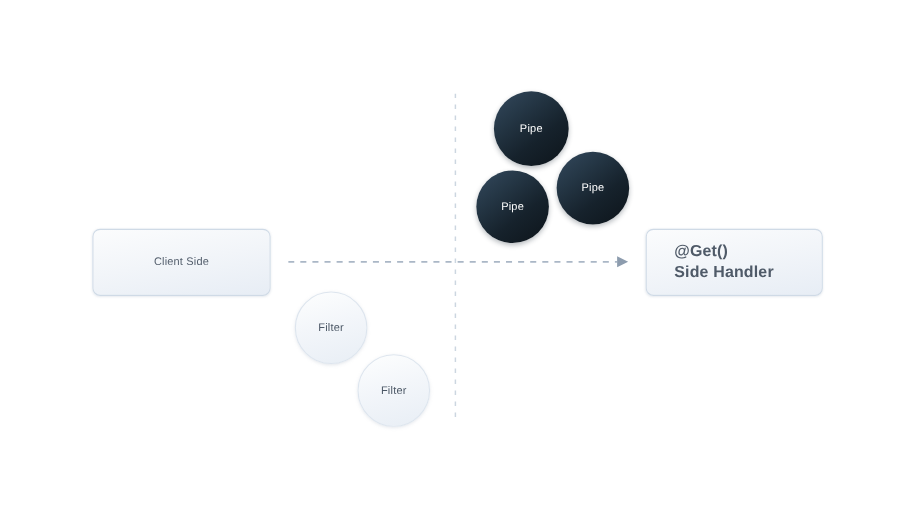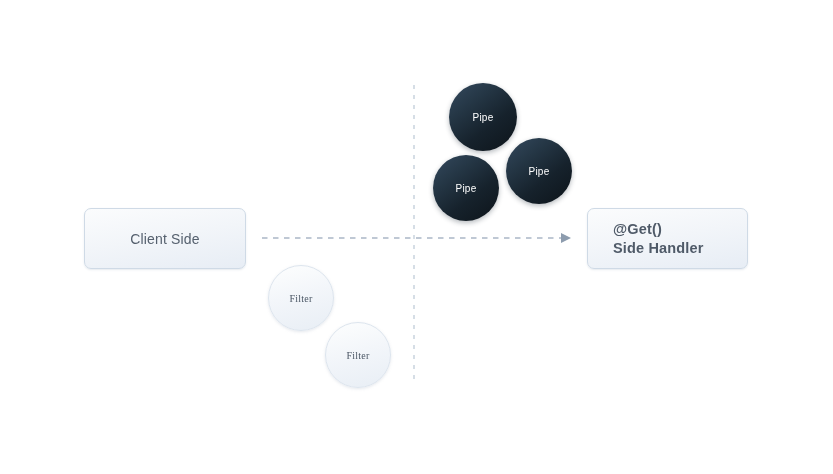--- a/index.html
+++ b/index.html
@@ -25,21 +25,21 @@
     border: 1px solid #cfdae6;
     border-radius: 7px;
     background: linear-gradient(170deg, #fbfcfd 0%, #f2f5f9 48%, #e7edf5 100%);
     box-shadow: 0 1px 2px rgba(140,158,180,0.22);
     display: flex;
     align-items: center;
   }
   .node-box .box-text {
     width: 100%;
     color: #55606e;
-    font-size: 14px;
+    font-size: 10px;
     letter-spacing: 0.15px;
   }
   #client-side-box {
     left: 84px;
     top: 208px;
     width: 162px;
     height: 61px;
     justify-content: center;
   }
   #client-side-box .box-text {
@@ -77,21 +77,20 @@
   }
   .circle.dark {
     background: linear-gradient(142deg, #34495e 0%, #253746 30%, #16222c 62%, #0d141a 100%);
     box-shadow: 0 2px 5px rgba(20,32,45,0.30);
   }
   .circle.dark span { color: #ffffff; }
   .circle.light {
     background: linear-gradient(165deg, #fdfefe 0%, #f3f6fa 45%, #e8eef5 100%);
     border: 1px solid #dde5ee;
     box-shadow: 0 1px 3px rgba(150,165,185,0.25);
-    font-family: Liberation Serif, serif;
   }
   .circle.light span { color: #4b5765; }
 
   #pipe-circle-top   { left: 449px; top: 83px;  width: 68px; height: 68px; }
   #pipe-circle-right { left: 506px; top: 138px; width: 66px; height: 66px; }
   #pipe-circle-left  { left: 433px; top: 155px; width: 66px; height: 66px; }
 
   #filter-circle-upper { left: 268px; top: 265px; width: 66px; height: 66px; }
   #filter-circle-lower { left: 325px; top: 322px; width: 66px; height: 66px; }
 

